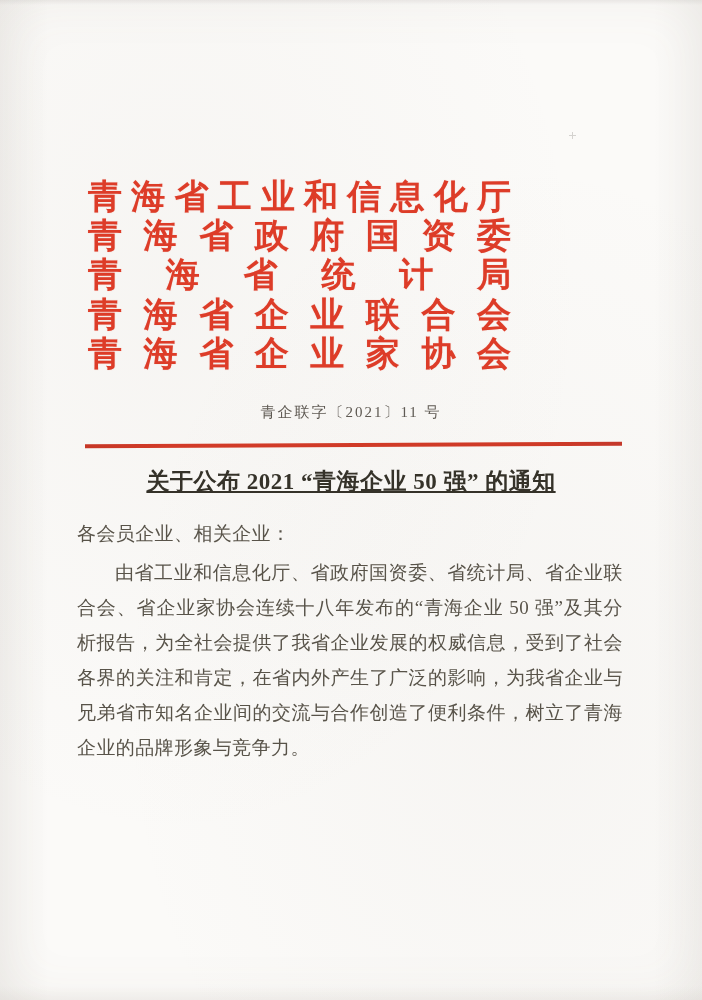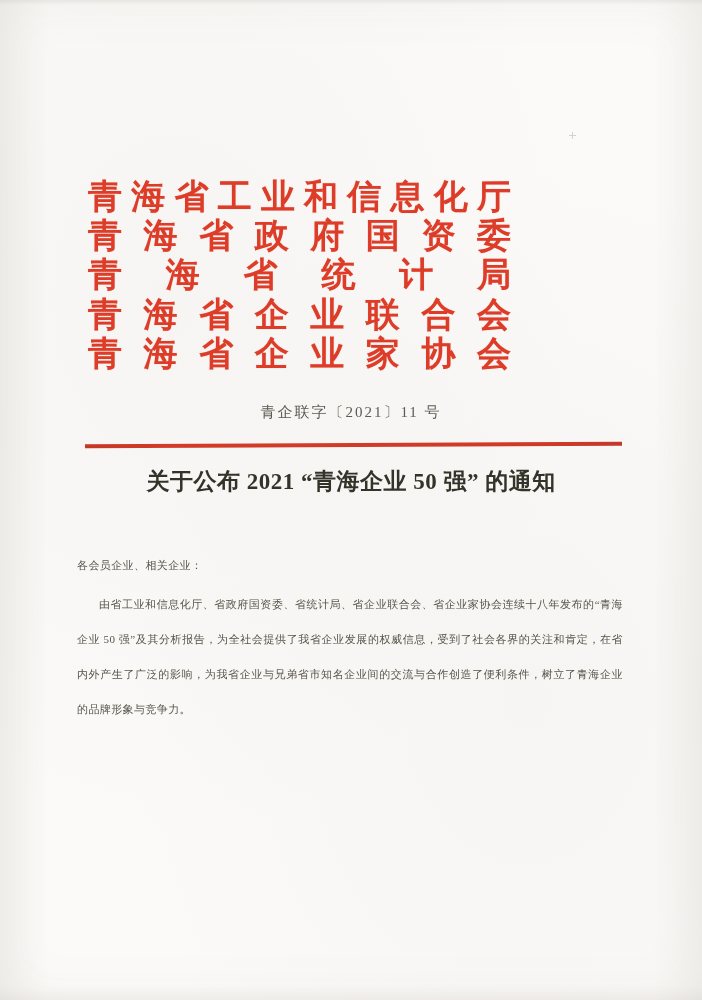--- a/index.html
+++ b/index.html
@@ -53,26 +53,27 @@
     transform:rotate(-0.25deg);
   }
 
   .doc-title{
     position:absolute;left:0;top:466px;width:100%;
     margin:0;
     text-align:center;
     font-size:23px;font-weight:bold;
     color:#353229;
     letter-spacing:0.5px;
+    text-decoration:underline;
   }
 
   .doc-body{
-    position:absolute;left:77px;top:548px;width:546px;
+    position:absolute;left:77px;top:516px;width:546px;
     color:#585349;
-    font-size:11px;line-height:35px;
+    font-size:19px;line-height:35px;
     letter-spacing:0.4px;
   }
   .doc-body p{margin:0 0 4px 0;text-align:justify;}
   .doc-body p.para{text-indent:2em;}
 
   
   .reg-mark{
     position:absolute;left:569px;top:132px;width:7px;height:7px;opacity:0.35;
   }
   .reg-mark::before,.reg-mark::after{

